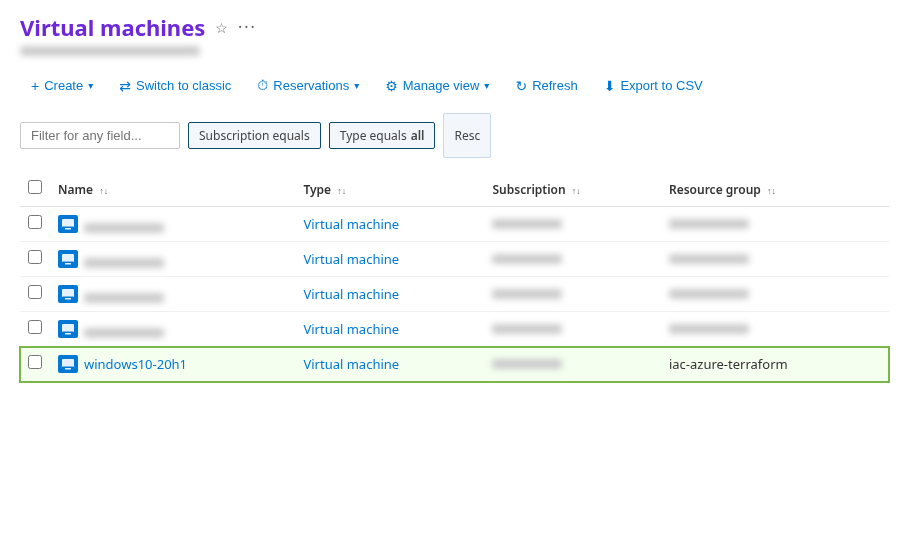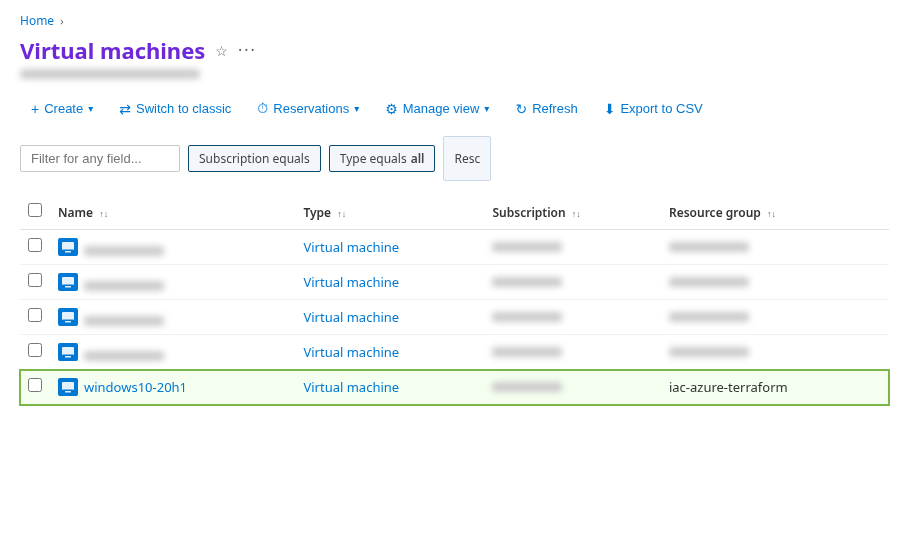--- a/index.html
+++ b/index.html
@@ -235,24 +235,20 @@
     }
     .resource-group-text {
       color: #333;
     }
   </style>
 </head>
 <body>
 
 <div class="page-wrapper">
 
-  <div class="breadcrumb">
-    <a href="#" style="color:#0078d4;text-decoration:none;">Home</a>
-    <span class="breadcrumb-separator">›</span>
-  </div>
 
   <div class="page-title-row">
     <h1 class="page-title">Virtual machines</h1>
     <span class="title-icon" title="Pin to dashboard">☆</span>
     <span class="title-more">···</span>
   </div>
 
   <div class="subtitle-blur"></div>
 
   <div class="toolbar">

